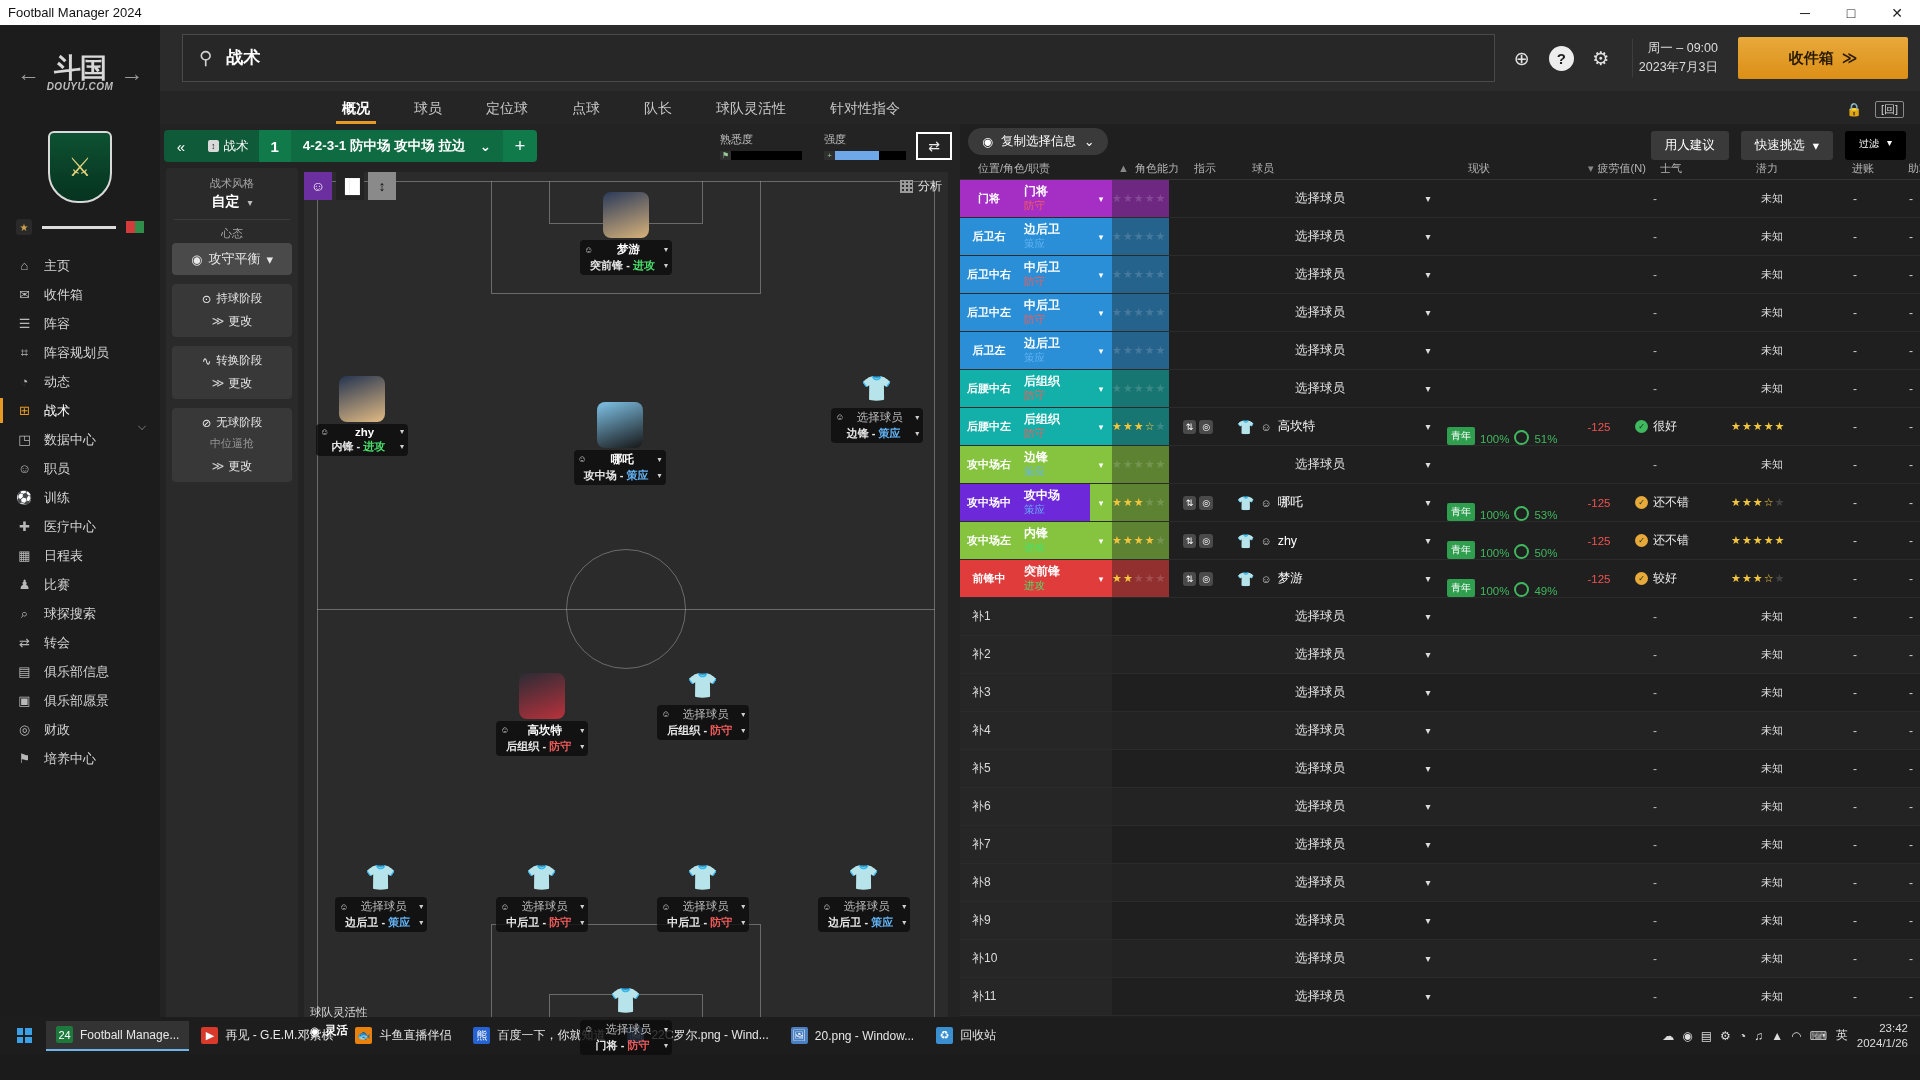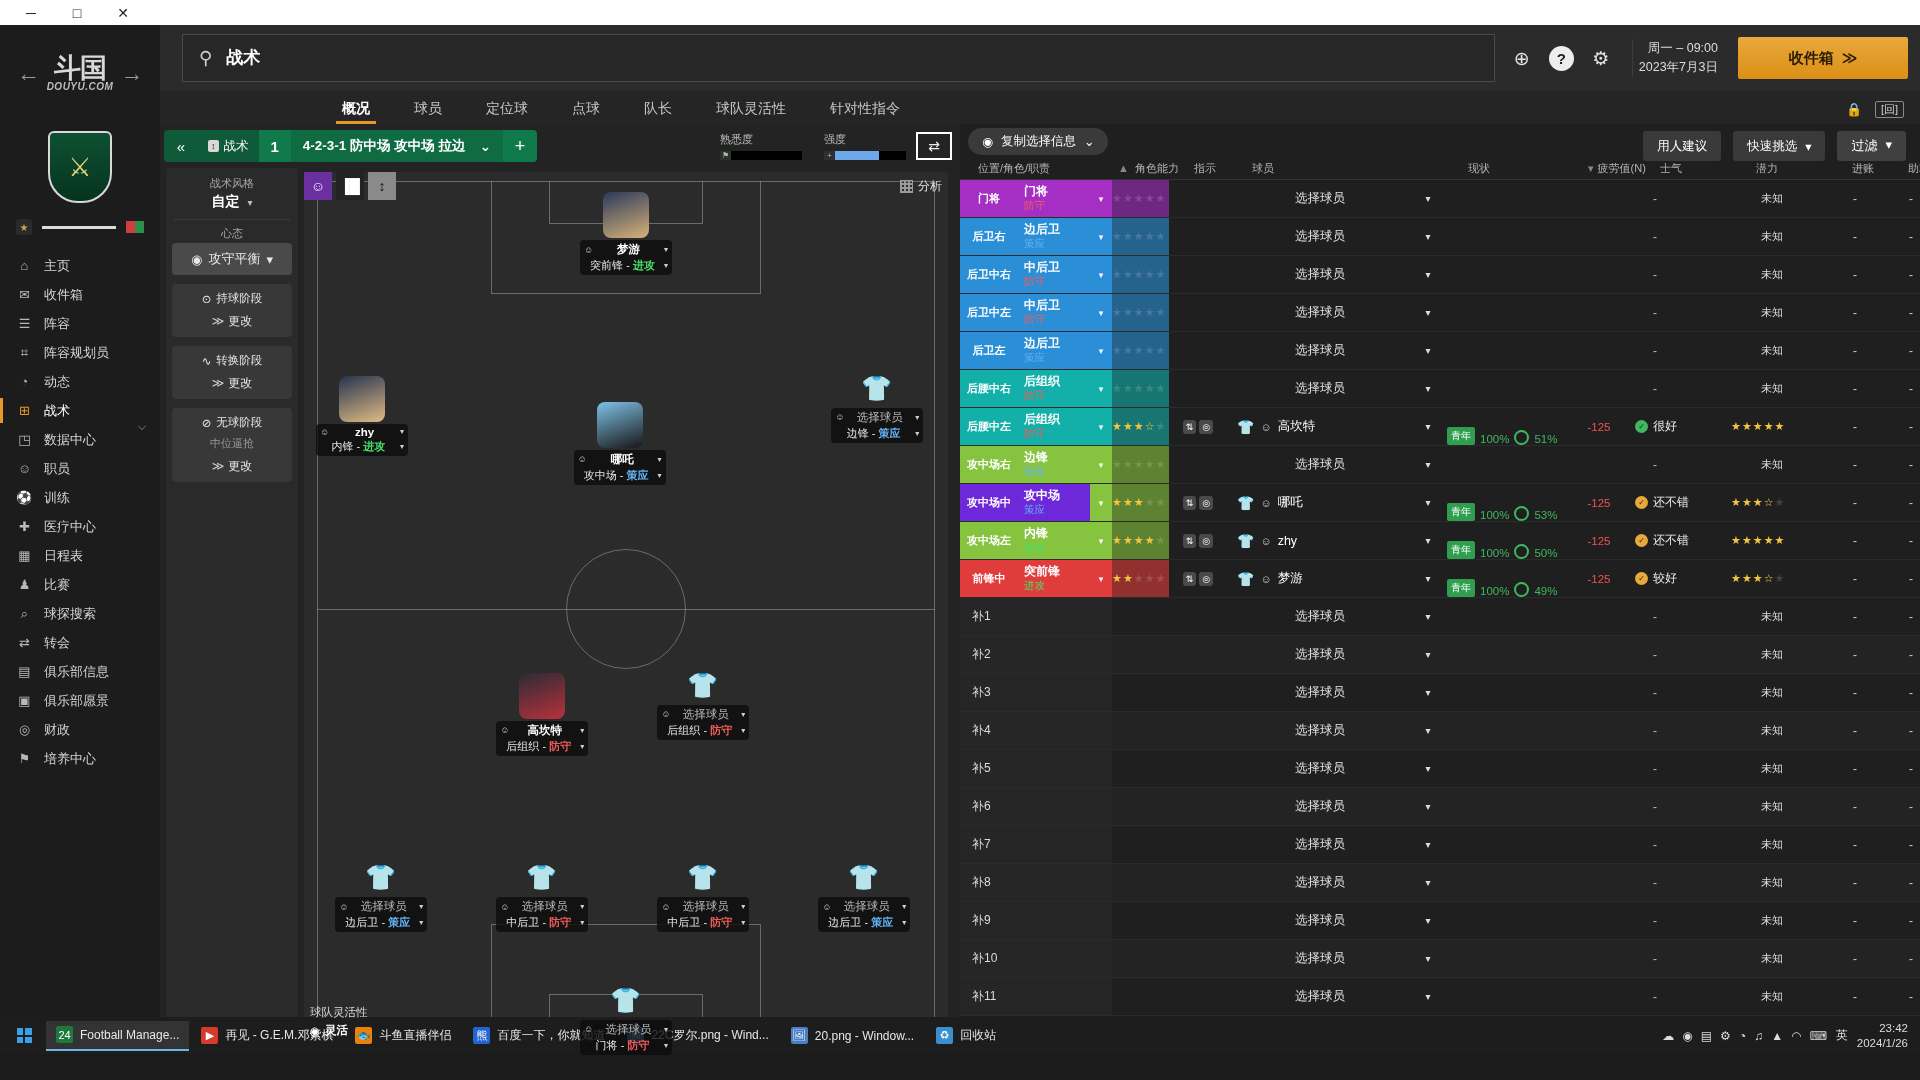--- a/index.html
+++ b/index.html
@@ -139,21 +139,21 @@
   .analysis-tag .grid { width:13px; height:13px;
       background:repeating-linear-gradient(0deg,#9a9a9a 0 2px,transparent 2px 4px),
                  repeating-linear-gradient(90deg,#9a9a9a 0 2px,transparent 2px 4px); }
   .slot { position:absolute; transform:translateX(-50%); z-index:4; width:92px; }
   .slot .shirt { font-size:25px; color:#6b4a50; text-align:center; line-height:1; height:30px; }
   .slot .face { width:46px; height:46px; border-radius:8px; margin:0 auto; overflow:hidden; position:relative;}
   .slot .card { background:#0d0d0dcc; border-radius:4px; padding:2px 4px; margin-top:2px; }
   .slot .rowA { display:flex; align-items:center; gap:3px; font-size:11.5px; font-weight:bold; color:#fff; }
   .slot .rowA .nm { flex:1; text-align:center; white-space:nowrap; }
   .slot .rowA .pic { font-size:9px; color:#cfcfcf; }
-  .slot .rowB { display:flex; align-items:center; gap:3px; font-size:11px; margin-top:1px; }
+  .slot .rowB { display:flex; align-items:center; gap:3px; font-size:11px; margin-top:1px;font-weight:bold; }
   .slot .rowB .rl { flex:1; text-align:center; white-space:nowrap; color:#e7e7e7;}
   .slot .cv { font-size:8px; color:#d0d0d0; }
   .duty-att { color:#4ade6a; } .duty-sup { color:#63b3f5; } .duty-def { color:#f25b5b; }
   .slot.empty .rowA .nm { color:#bdbdbd; font-weight:normal; }
   .fluid-box { position:absolute; left:6px; bottom:8px; font-size:11.5px; color:#d6d6d6; z-index:6;}
   .fluid-box .v { font-weight:bold; color:#fff; display:flex; align-items:center; gap:5px; margin-top:3px; }
   
   #rightcol { flex:1; min-width:0; display:flex; flex-direction:column; background:#1f1f1f; }
   #copybar { height:34px; display:flex; align-items:center; padding:2px 8px; }
   .copy-btn { background:#3a3a3a; border-radius:14px; padding:5px 14px; font-size:12.5px; color:#fff;
@@ -205,20 +205,21 @@
       border-radius:2px; color:#fff; }
   .tb-lbl { white-space:nowrap; overflow:hidden; text-overflow:ellipsis; }
   .tray { margin-left:auto; display:flex; align-items:center; gap:9px; padding-right:8px; font-size:12px; color:#ddd; }
   .tray .ti { font-size:12px; }
   .clock { text-align:right; line-height:1.25; font-size:11.5px; }
 </style>
 </head>
 <body>
 
 <div id="titlebar">
+  <span class="tb-title">Football Manager 2024</span>
   <div class="tb-btns">
     <div class="tb-btn">─</div>
     <div class="tb-btn">□</div>
     <div class="tb-btn close">✕</div>
   </div>
 </div>
 
 <div id="app">
 
   <div id="leftrail">
@@ -1263,21 +1264,21 @@
   </div>
 
   <div id="rightbtns" style="position:absolute; right:14px; top:106px; display:flex; gap:12px;">
       <div style="background: rgb(58, 58, 58); color: rgb(255, 255, 255); font-size: 12.5px; padding: 6px 14px; border-radius: 3px; display: flex; gap: 8px; align-items: center;">
         <span>用人建议</span>
       </div>
       <div style="background: rgb(58, 58, 58); color: rgb(255, 255, 255); font-size: 12.5px; padding: 6px 14px; border-radius: 3px; display: flex; gap: 8px; align-items: center;">
         <span>快速挑选</span>
         <span>▾</span>
       </div>
-      <div style="background: #404040; color: rgb(255, 255, 255); font-size: 13px; padding: 6px 14px; border-radius: 3px; display: flex; gap: 8px; align-items: flex-start;">
+      <div style="background: #000000; color: rgb(255, 255, 255); font-size: 10px; padding: 6px 14px; border-radius: 3px; display: flex; gap: 8px; align-items: flex-start;">
         <span>过滤</span>
         <span>▾</span>
       </div>
     </div>
 
   <div id="taskbar">
     <div class="tb-start">
       <span class="winlogo">
           <i></i>
           <i></i>

